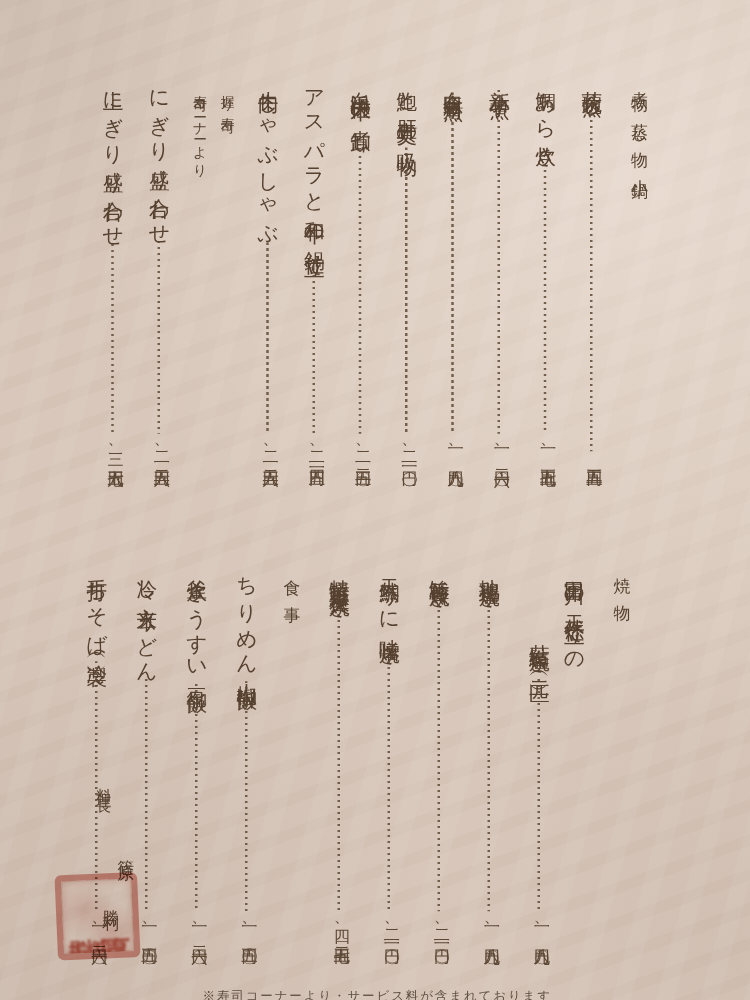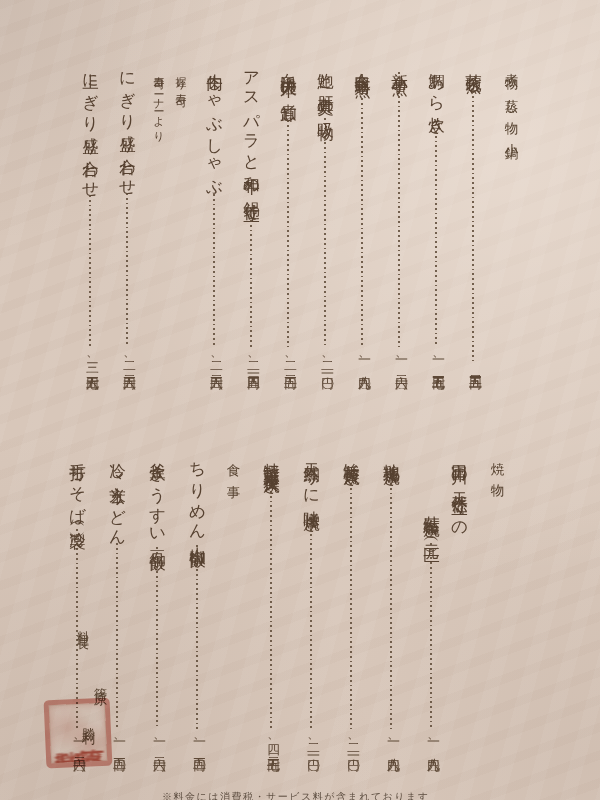--- a/index.html
+++ b/index.html
@@ -241,15 +241,15 @@
 
   <div class="sig sig-title">料理長</div>
   <div class="sig sig-surname">篠原</div>
   <div class="sig sig-given">勝利</div>
 
   <div class="seal">
     <span class="seal-col">篠原</span>
     <span class="seal-col">勝利</span>
   </div>
 
-  <div class="footer-note">※料金には消費税・サービス料が含まれております</div>
+  <div class="footer-note">※寿司コーナーより・サービス料が含まれております</div>
 
 </div>
 
 </body></html>

